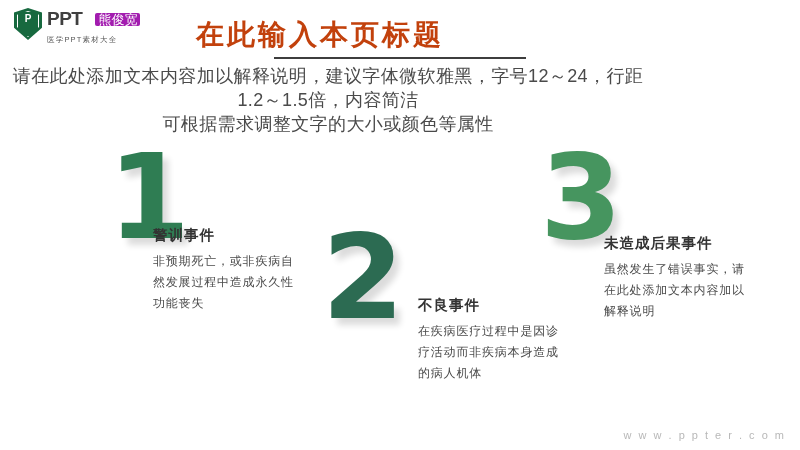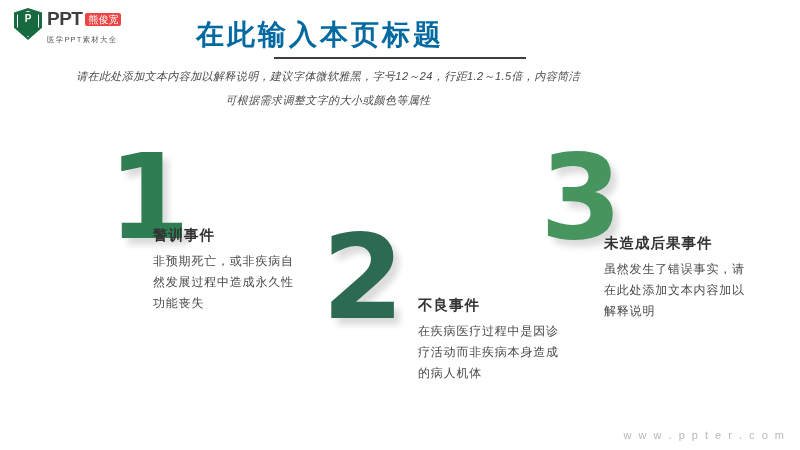--- a/index.html
+++ b/index.html
@@ -76,24 +76,24 @@
     align-items: center;
   }
   .logo-ppt {
     font-size: 19px;
     font-weight: bold;
     color: #3f3f3f;
     letter-spacing: -0.5px;
     line-height: 20px;
   }
   .logo-badge {
-    margin-left: 3px;
-    background: #ef4444;
+    margin-left: 13px;
+    background: #a21caf;
     color: #ffffff;
-    font-size: 10px;
+    font-size: 13px;
     padding: 2px 3px;
     border-radius: 2px;
     line-height: 9px;
   }
   .logo-sub {
     font-size: 7.5px;
     color: #555555;
     letter-spacing: 1.2px;
     margin-top: 6px;
     line-height: 9px;
@@ -101,42 +101,41 @@
 
   
   .title {
     position: absolute;
     top: 16px;
     left: 0;
     width: 640px;
     text-align: center;
     font-size: 28px;
     font-weight: bold;
-    color: #0369a1;
+    color: #c2410c;
     letter-spacing: 3px;
   }
   .title-rule {
     position: absolute;
     top: 57px;
     left: 274px;
     width: 252px;
     height: 2px;
     background: #3d3d3d;
   }
   .subtitle {
     position: absolute;
     top: 64px;
     left: 0;
     width: 656px;
     text-align: center;
-    font-size: 11px;
+    font-size: 18px;
     color: #4a4a4a;
     line-height: 24px;
     letter-spacing: 0.4px;
-    font-style: italic;
   }
 
   
   .numeral {
     position: absolute;
     font-family: "DejaVu Sans", "Liberation Sans", sans-serif;
     font-weight: bold;
     line-height: 1;
     user-select: none;
   }

